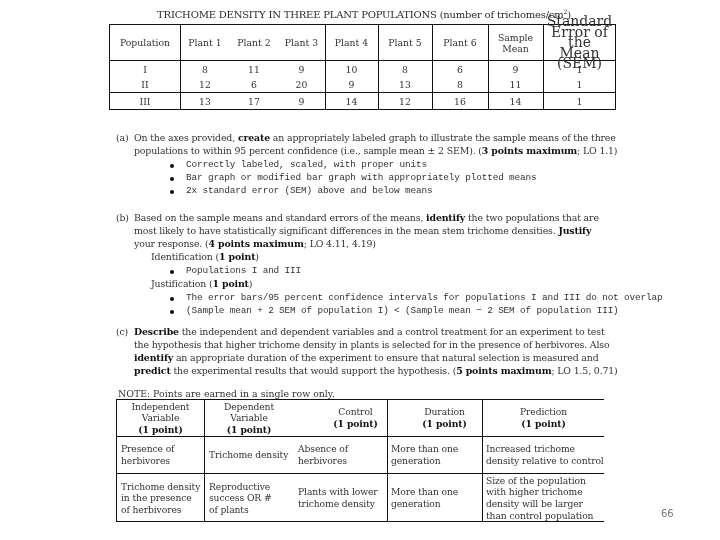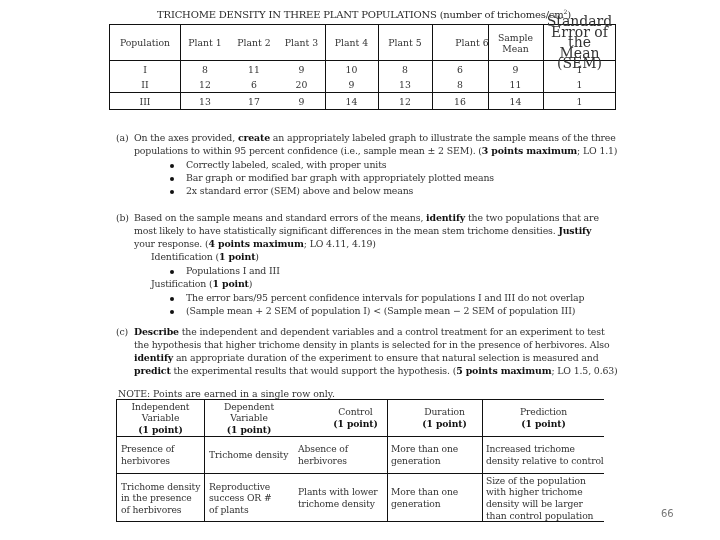--- a/index.html
+++ b/index.html
@@ -13,21 +13,21 @@
 
   
   .t1 { left: 109px; top: 24px; width: 507px; height: 86px; border: 1.2px solid #111; box-sizing: border-box; }
   .t1 .hline { position: absolute; left: 0; right: 0; height: 0; border-top: 1.2px solid #111; }
   .t1 .vline { position: absolute; top: 0; bottom: 0; width: 0; border-left: 1.2px solid #111; }
   .cell { position: absolute; display: flex; align-items: center; justify-content: center; text-align: center; font-size: 9.3px; line-height: 11px; color: #333; }
 
   
   .para { font-size: 9.4px; line-height: 12.5px; color: #333; white-space: nowrap; letter-spacing: -0.15px; }
   .para b { color: #111; font-weight: bold; }
-  .bullet-row { position: absolute; font-size: 9.4px; line-height: 12px; white-space: nowrap; color: #333; letter-spacing: -0.15px; }
+  .bullet-row { position: absolute; font-size: 9.4px; line-height: 12px; white-space: nowrap; color: #333; letter-spacing: -0.15px; font-family: Liberation Mono, monospace; }
   .dot { position: absolute; width: 4px; height: 4px; background: #111; border-radius: 50%; }
 
   
   .t2 { left: 116px; top: 399px; width: 488px; height: 123px; border-left: 1.2px solid #111; border-top: 1.2px solid #111; border-bottom: 1.2px solid #111; box-sizing: border-box; }
   .t2 .hline { position: absolute; left: 0; right: 0; height: 0; border-top: 1.2px solid #111; }
   .t2 .vline { position: absolute; top: 0; bottom: 0; width: 0; border-left: 1.2px solid #111; }
   .c2 { position: absolute; display: flex; align-items: center; font-size: 9.2px; line-height: 11.6px; color: #333; letter-spacing: -0.1px; }
   .c2.center { justify-content: center; text-align: center; }
   .c2 b { color: #111; }
   .note { left: 118px; top: 388px; font-size: 9.4px; color: #333; white-space: nowrap; }
@@ -47,21 +47,21 @@
   <div class="vline" style="left:322px"></div>
   <div class="vline" style="left:378px"></div>
   <div class="vline" style="left:433px"></div>
 
   <div class="cell" style="left:0;top:0;width:70px;height:35px">Population</div>
   <div class="cell" style="left:70px;top:0;width:50px;height:35px">Plant 1</div>
   <div class="cell" style="left:120px;top:0;width:48px;height:35px">Plant 2</div>
   <div class="cell" style="left:168px;top:0;width:47px;height:35px">Plant 3</div>
   <div class="cell" style="left:215px;top:0;width:53px;height:35px">Plant 4</div>
   <div class="cell" style="left:268px;top:0;width:54px;height:35px">Plant 5</div>
-  <div class="cell" style="left:334px;top:0;width:56px;height:35px">Plant 6</div>
+  <div class="cell" style="left:322px;top:0;width:56px;height:35px">Plant 6</div>
   <div class="cell" style="left:378px;top:0;width:55px;height:35px;padding:0 8px;box-sizing:border-box">Sample Mean</div>
   <div class="cell" style="left:433px;top:0;width:73px;height:35px;padding:0 6px;box-sizing:border-box;font-size:14px;line-height:10.5px">Standard Error of the Mean (SEM)</div>
 
   <div class="cell" style="left:0;top:37px;width:70px;height:14px">I</div>
   <div class="cell" style="left:70px;top:37px;width:50px;height:14px">8</div>
   <div class="cell" style="left:120px;top:37px;width:48px;height:14px">11</div>
   <div class="cell" style="left:168px;top:37px;width:47px;height:14px">9</div>
   <div class="cell" style="left:215px;top:37px;width:53px;height:14px">10</div>
   <div class="cell" style="left:268px;top:37px;width:54px;height:14px">8</div>
   <div class="cell" style="left:322px;top:37px;width:56px;height:14px">6</div>
@@ -109,21 +109,21 @@
 <div class="abs para" style="left:151px;top:278px"><span>Justification (</span><b>1 point</b><span>)</span></div>
 <div class="dot" style="left:170px;top:297px"></div>
 <div class="bullet-row" style="left:186px;top:292px">The error bars/95 percent confidence intervals for populations I and III do not overlap</div>
 <div class="dot" style="left:170px;top:310px"></div>
 <div class="bullet-row" style="left:186px;top:305px">(Sample mean + 2 SEM of population I) &lt; (Sample mean − 2 SEM of population III)</div>
 
 <div class="abs para" style="left:116px;top:326px">(c)</div>
 <div class="abs para" style="left:134px;top:326px"><b>Describe</b><span> the independent and dependent variables and a control treatment for an experiment to test</span></div>
 <div class="abs para" style="left:134px;top:339px">the hypothesis that higher trichome density in plants is selected for in the presence of herbivores. Also</div>
 <div class="abs para" style="left:134px;top:352px"><b>identify</b><span> an appropriate duration of the experiment to ensure that natural selection is measured and</span></div>
-<div class="abs para" style="left:134px;top:365px"><b>predict</b><span> the experimental results that would support the hypothesis. (</span><b>5 points maximum</b><span>; LO 1.5, 0.63)</span></div>
+<div class="abs para" style="left:134px;top:365px"><b>predict</b><span> the experimental results that would support the hypothesis. (</span><b>5 points maximum</b><span>; LO 1.5, 0.71)</span></div>
 
 <div class="abs note">NOTE: Points are earned in a single row only.</div>
 
 <div class="abs t2">
   <div class="hline" style="top:36px"></div>
   <div class="hline" style="top:73px"></div>
   <div class="vline" style="left:87px"></div>
   <div class="vline" style="left:270px"></div>
   <div class="vline" style="left:365px"></div>
 

